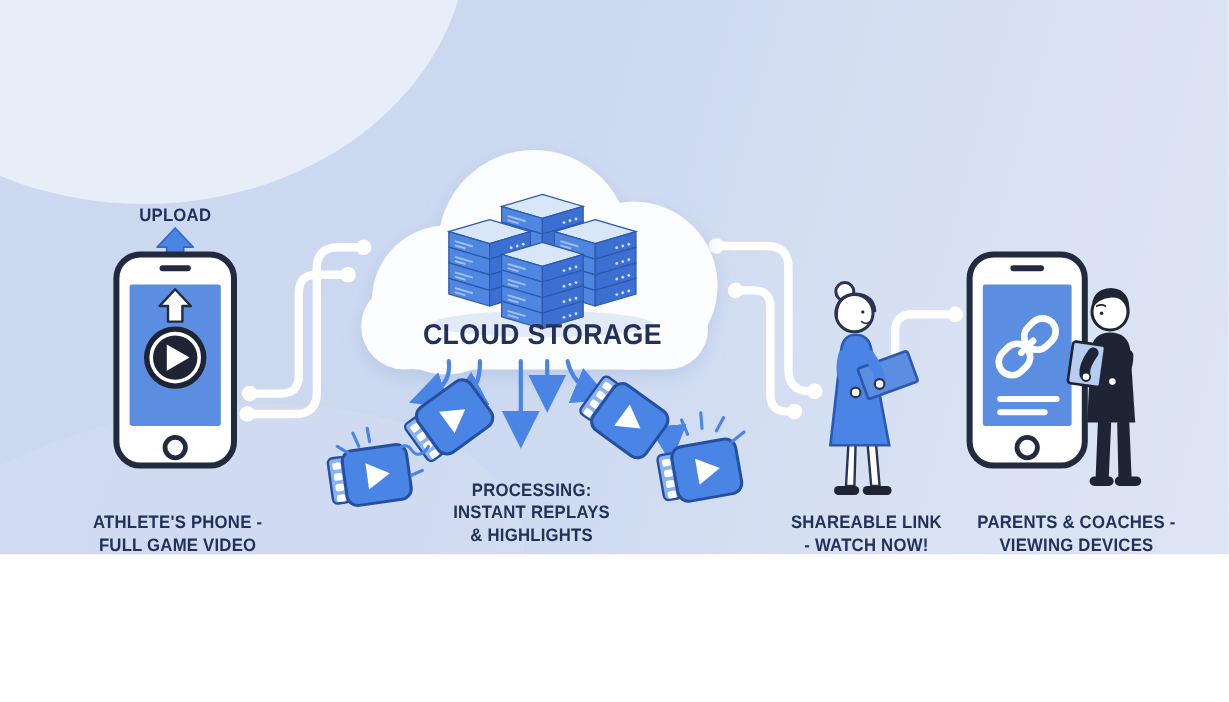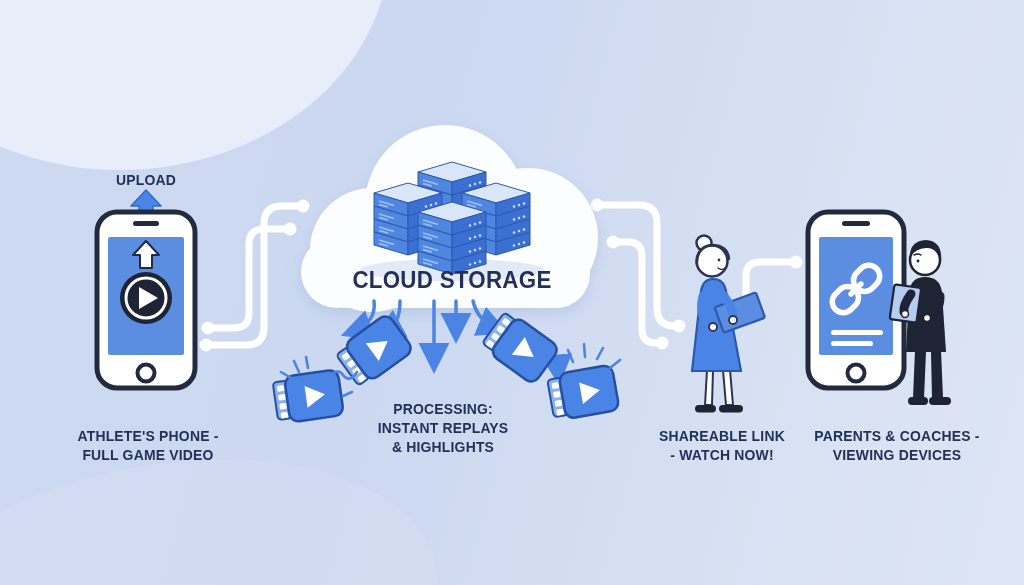--- a/index.html
+++ b/index.html
@@ -1,18 +1,18 @@
 <!DOCTYPE html>
 <html><head>
 <meta charset="utf-8">
 <style>
   html,body{margin:0;padding:0;}
   body{font-family:"Liberation Sans",sans-serif;}
   .stage{
-    position:relative;width:1024px;height:585px;overflow:hidden;
+    position:relative;width:1024px;height:462px;overflow:hidden;
     background:linear-gradient(105deg,#ccd9f0 0%,#cbd8f0 40%,#d9e2f3 78%,#dde5f4 100%);
   }
   .bg-blob{
     position:absolute;left:-150px;top:-280px;width:540px;height:450px;
     background:#e7edf9;border-radius:50%;
   }
   .bg-wedge{
     position:absolute;left:-120px;bottom:-180px;width:560px;height:300px;
     background:#d5dff2;border-radius:50%;opacity:.55;transform:rotate(-10deg);
   }

